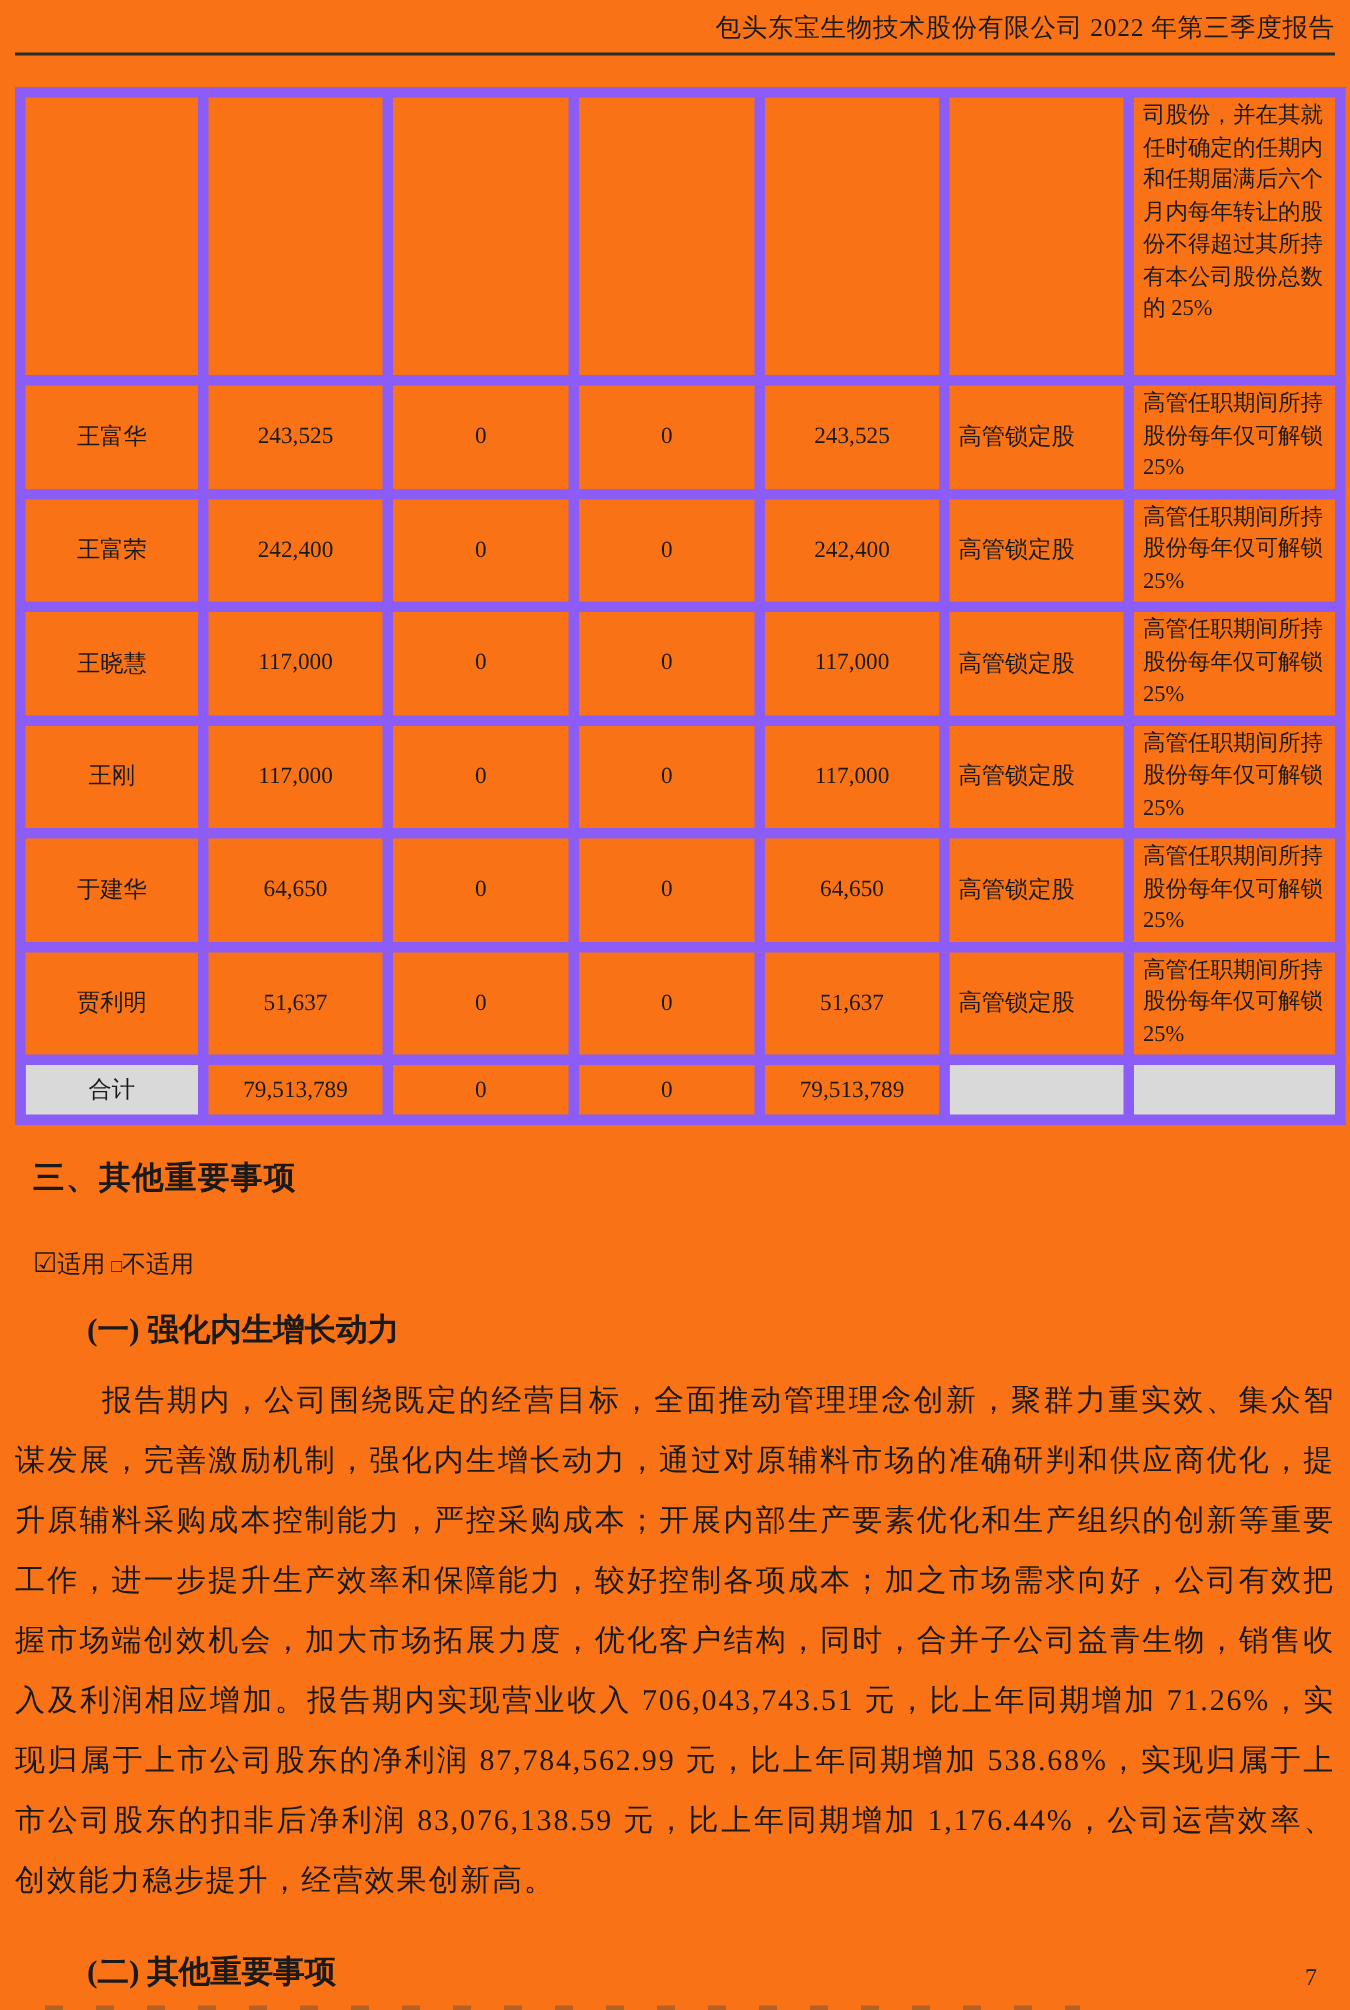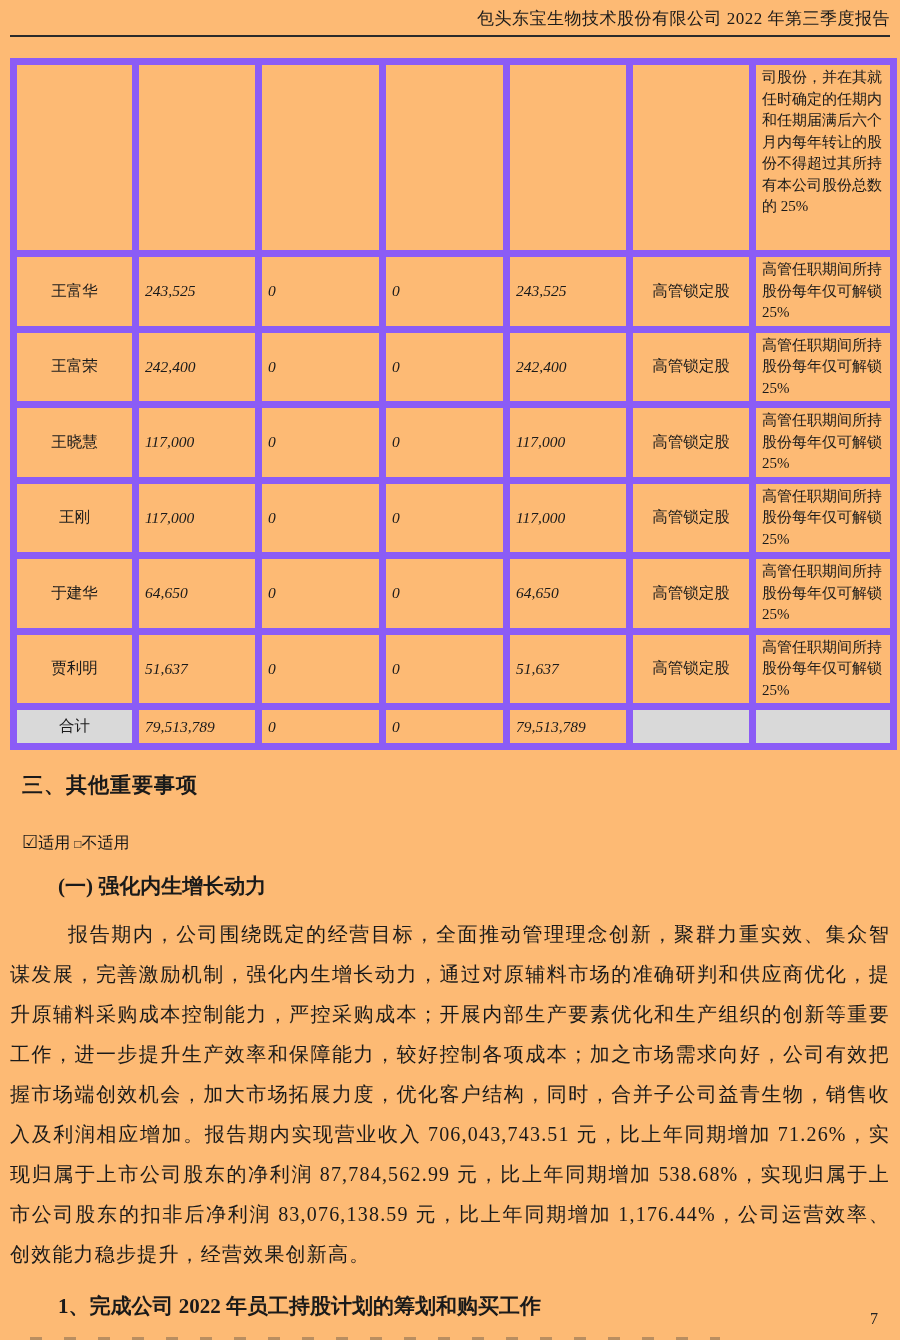--- a/index.html
+++ b/index.html
@@ -2,21 +2,21 @@
 <html><head>
 <meta charset="utf-8">
 <style>
   * { margin: 0; padding: 0; box-sizing: border-box; }
   html, body { background: #ffffff; }
   .page {
     position: relative;
     width: 900px;
     height: 1340px;
     margin: 0 auto;
-    background: #fdba74;
+    background: #f97316;
     font-family: "Liberation Serif", "DejaVu Serif", serif;
     color: #1a1a1a;
     overflow: hidden;
   }
   
   .doc-header {
     padding: 7px 10px 5px 10px;
     text-align: right;
     font-size: 17px;
     letter-spacing: 0.5px;
@@ -39,22 +39,22 @@
     border: 7px solid #8b5cf6;
     vertical-align: middle;
     padding: 2px 6px;
     overflow: hidden;
   }
   table.shares { border: 1.5px solid #3a3a3a; }
   tr.row-cont td { height: 192px; vertical-align: top; }
   tr.row-data td { height: 64px; }
   tr.row-total td { height: 40px; }
   td.c-name { text-align: center; padding-left: 7px; }
-  td.c-num { text-align: left; padding-right: 11px; font-variant-numeric: tabular-nums; font-style: italic; }
-  td.c-type { text-align: center; padding-left: 6px; padding-right: 2px; }
+  td.c-num { text-align: center; padding-right: 11px; font-variant-numeric: tabular-nums; }
+  td.c-type { text-align: left; padding-left: 6px; padding-right: 2px; }
   td.c-note { text-align: left; line-height: 21.5px; padding: 2px 4px 2px 7px; font-size: 15px; }
   tr.row-total td.shaded { background: #d9d9d9; }
   tr.row-total td { border-top: 1.5px solid #3a3a3a; }
   
   .sec-title {
     margin: 21px 0 10px 22px;
     font-size: 21px;
     font-weight: bold;
     letter-spacing: 1px;
   }
@@ -202,20 +202,21 @@
 
   <div class="applicable-line">
     <span class="chk">☑</span><span>适用</span>
     <span class="box">□</span><span>不适用</span>
   </div>
 
   <div class="sub-title">(一) 强化内生增长动力</div>
 
   <p class="body-para">报告期内，公司围绕既定的经营目标，全面推动管理理念创新，聚群力重实效、集众智谋发展，完善激励机制，强化内生增长动力，通过对原辅料市场的准确研判和供应商优化，提升原辅料采购成本控制能力，严控采购成本；开展内部生产要素优化和生产组织的创新等重要工作，进一步提升生产效率和保障能力，较好控制各项成本；加之市场需求向好，公司有效把握市场端创效机会，加大市场拓展力度，优化客户结构，同时，合并子公司益青生物，销售收入及利润相应增加。报告期内实现营业收入 706,043,743.51 元，比上年同期增加 71.26%，实现归属于上市公司股东的净利润 87,784,562.99 元，比上年同期增加 538.68%，实现归属于上市公司股东的扣非后净利润 83,076,138.59 元，比上年同期增加 1,176.44%，公司运营效率、创效能力稳步提升，经营效果创新高。</p>
 
+  <div class="sub-title sub-title-2">(二) 其他重要事项</div>
 
   <div class="sub-title sub-title-3">1、完成公司 2022 年员工持股计划的筹划和购买工作</div>
 
   <div class="page-number">7</div>
 
   <div class="next-page-artifact"></div>
 
 </div>
 
 </body></html>

